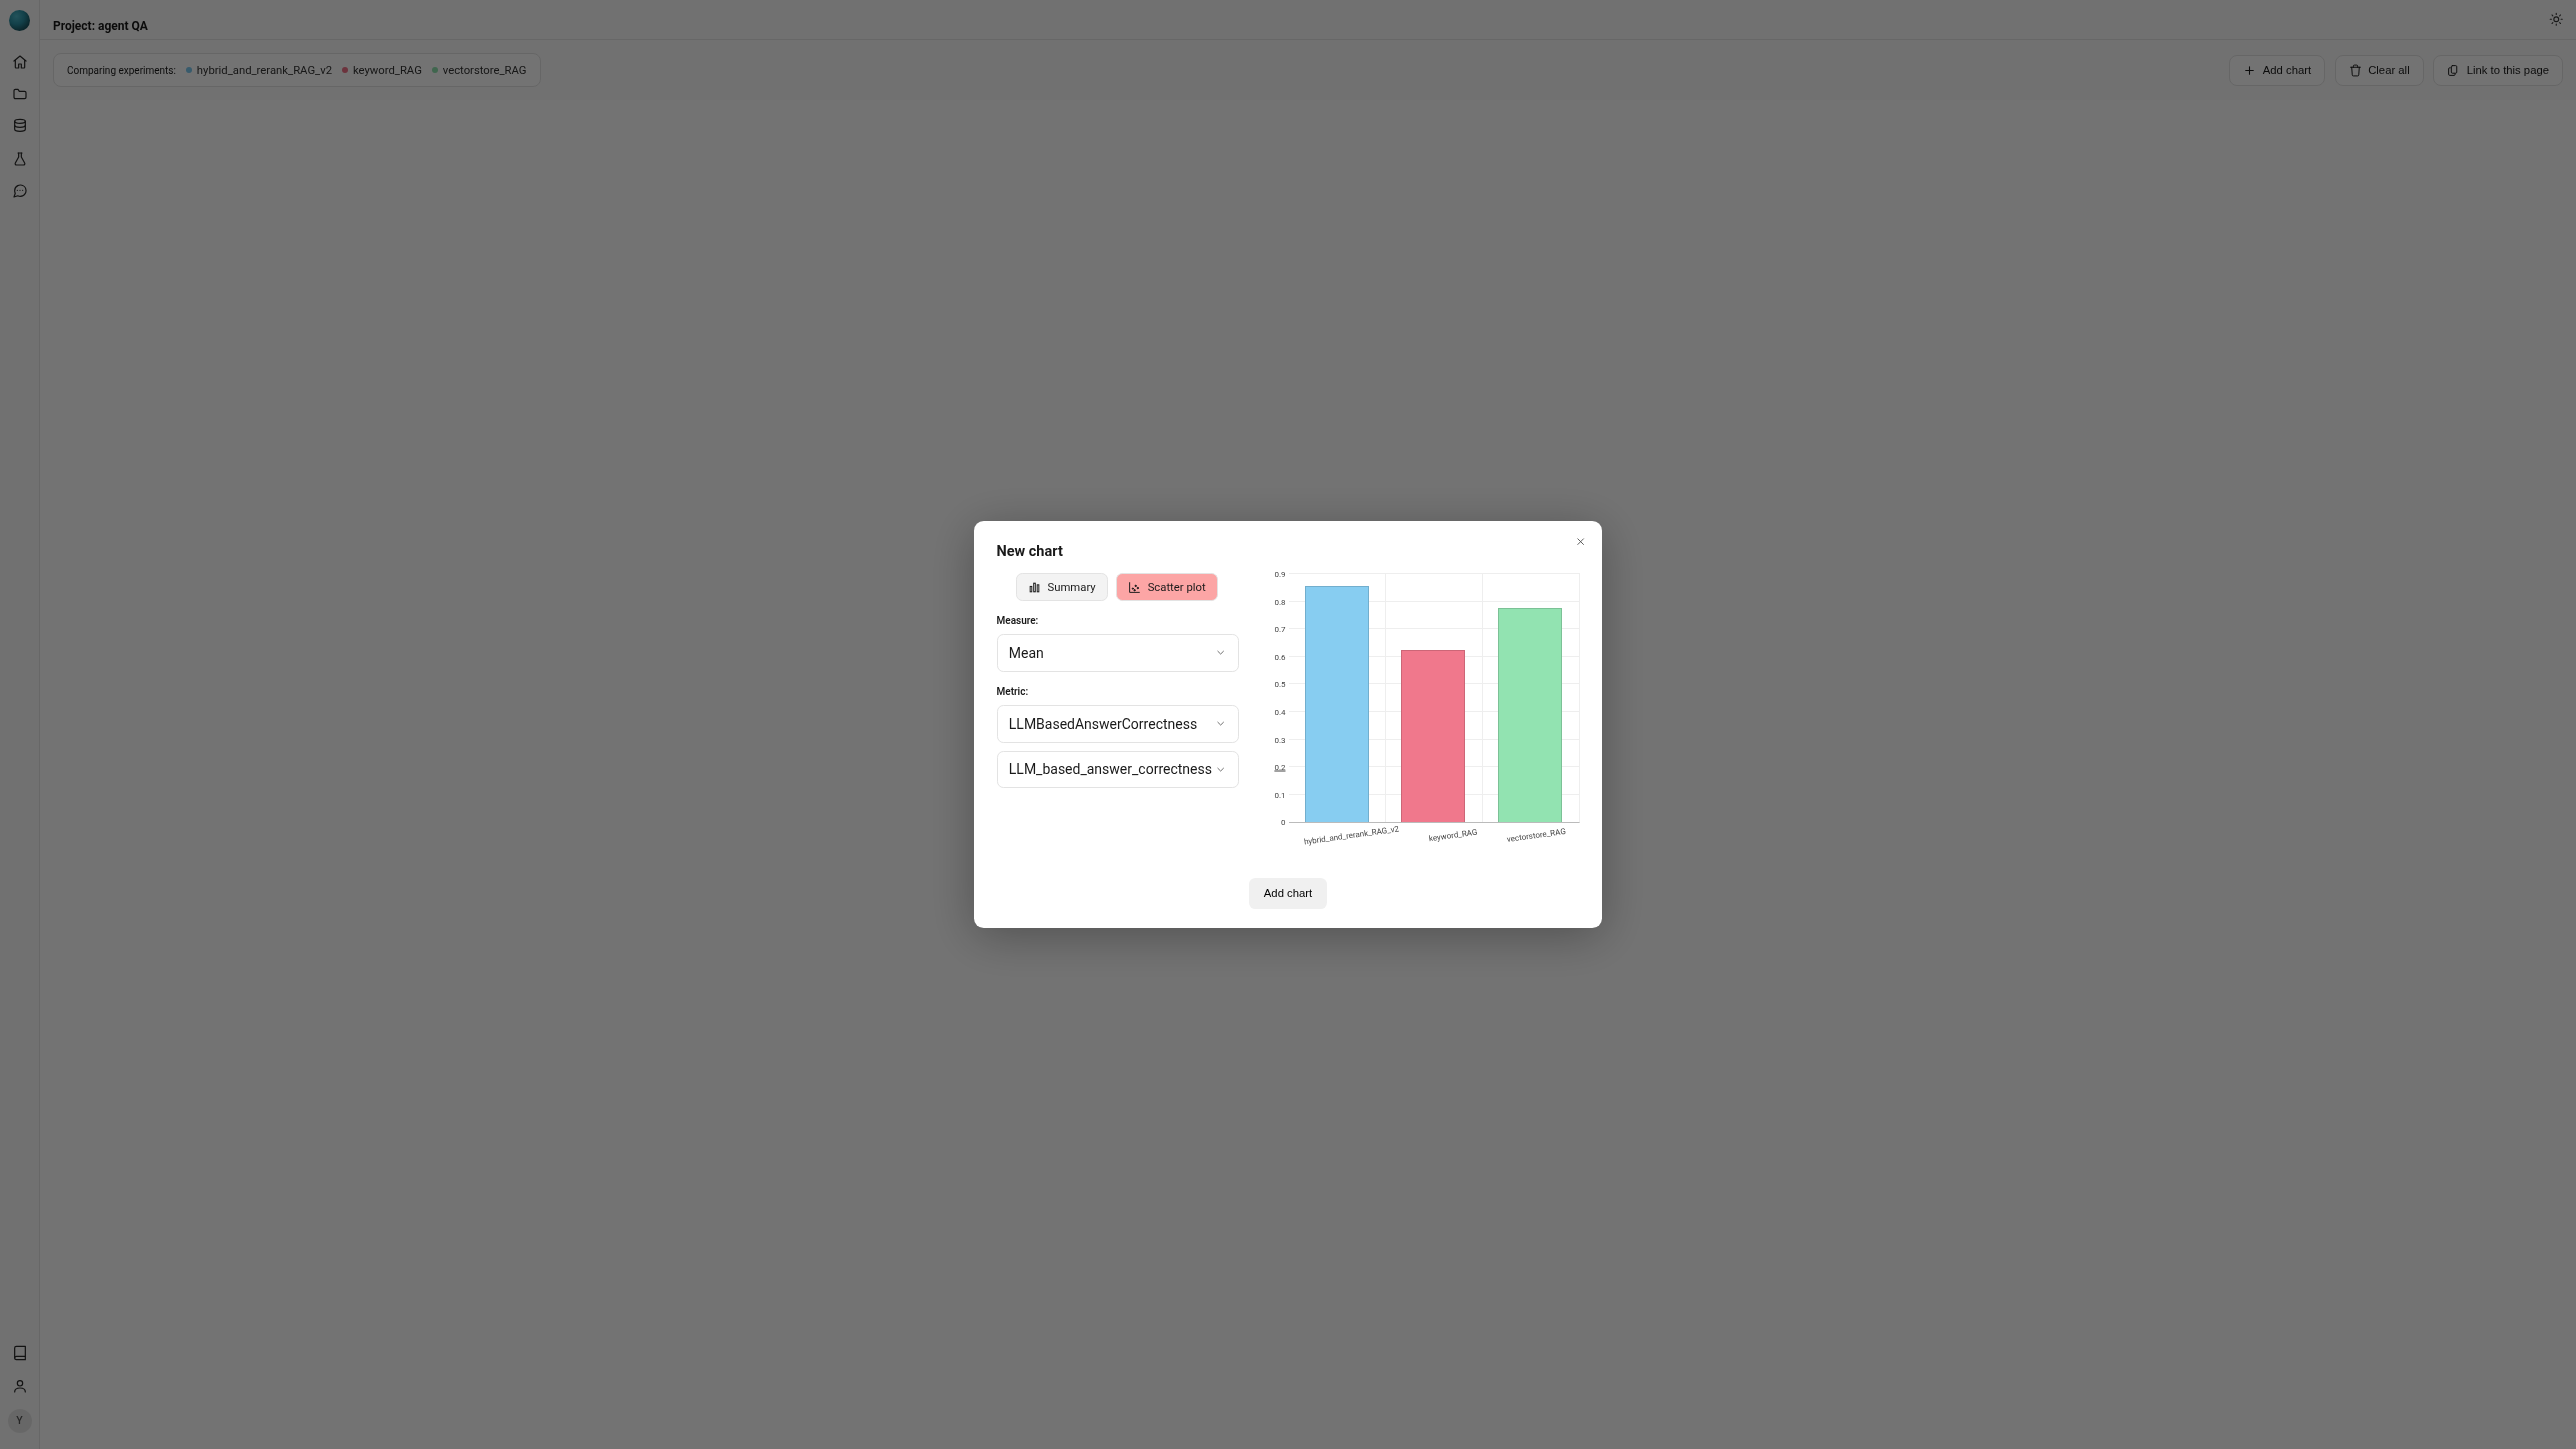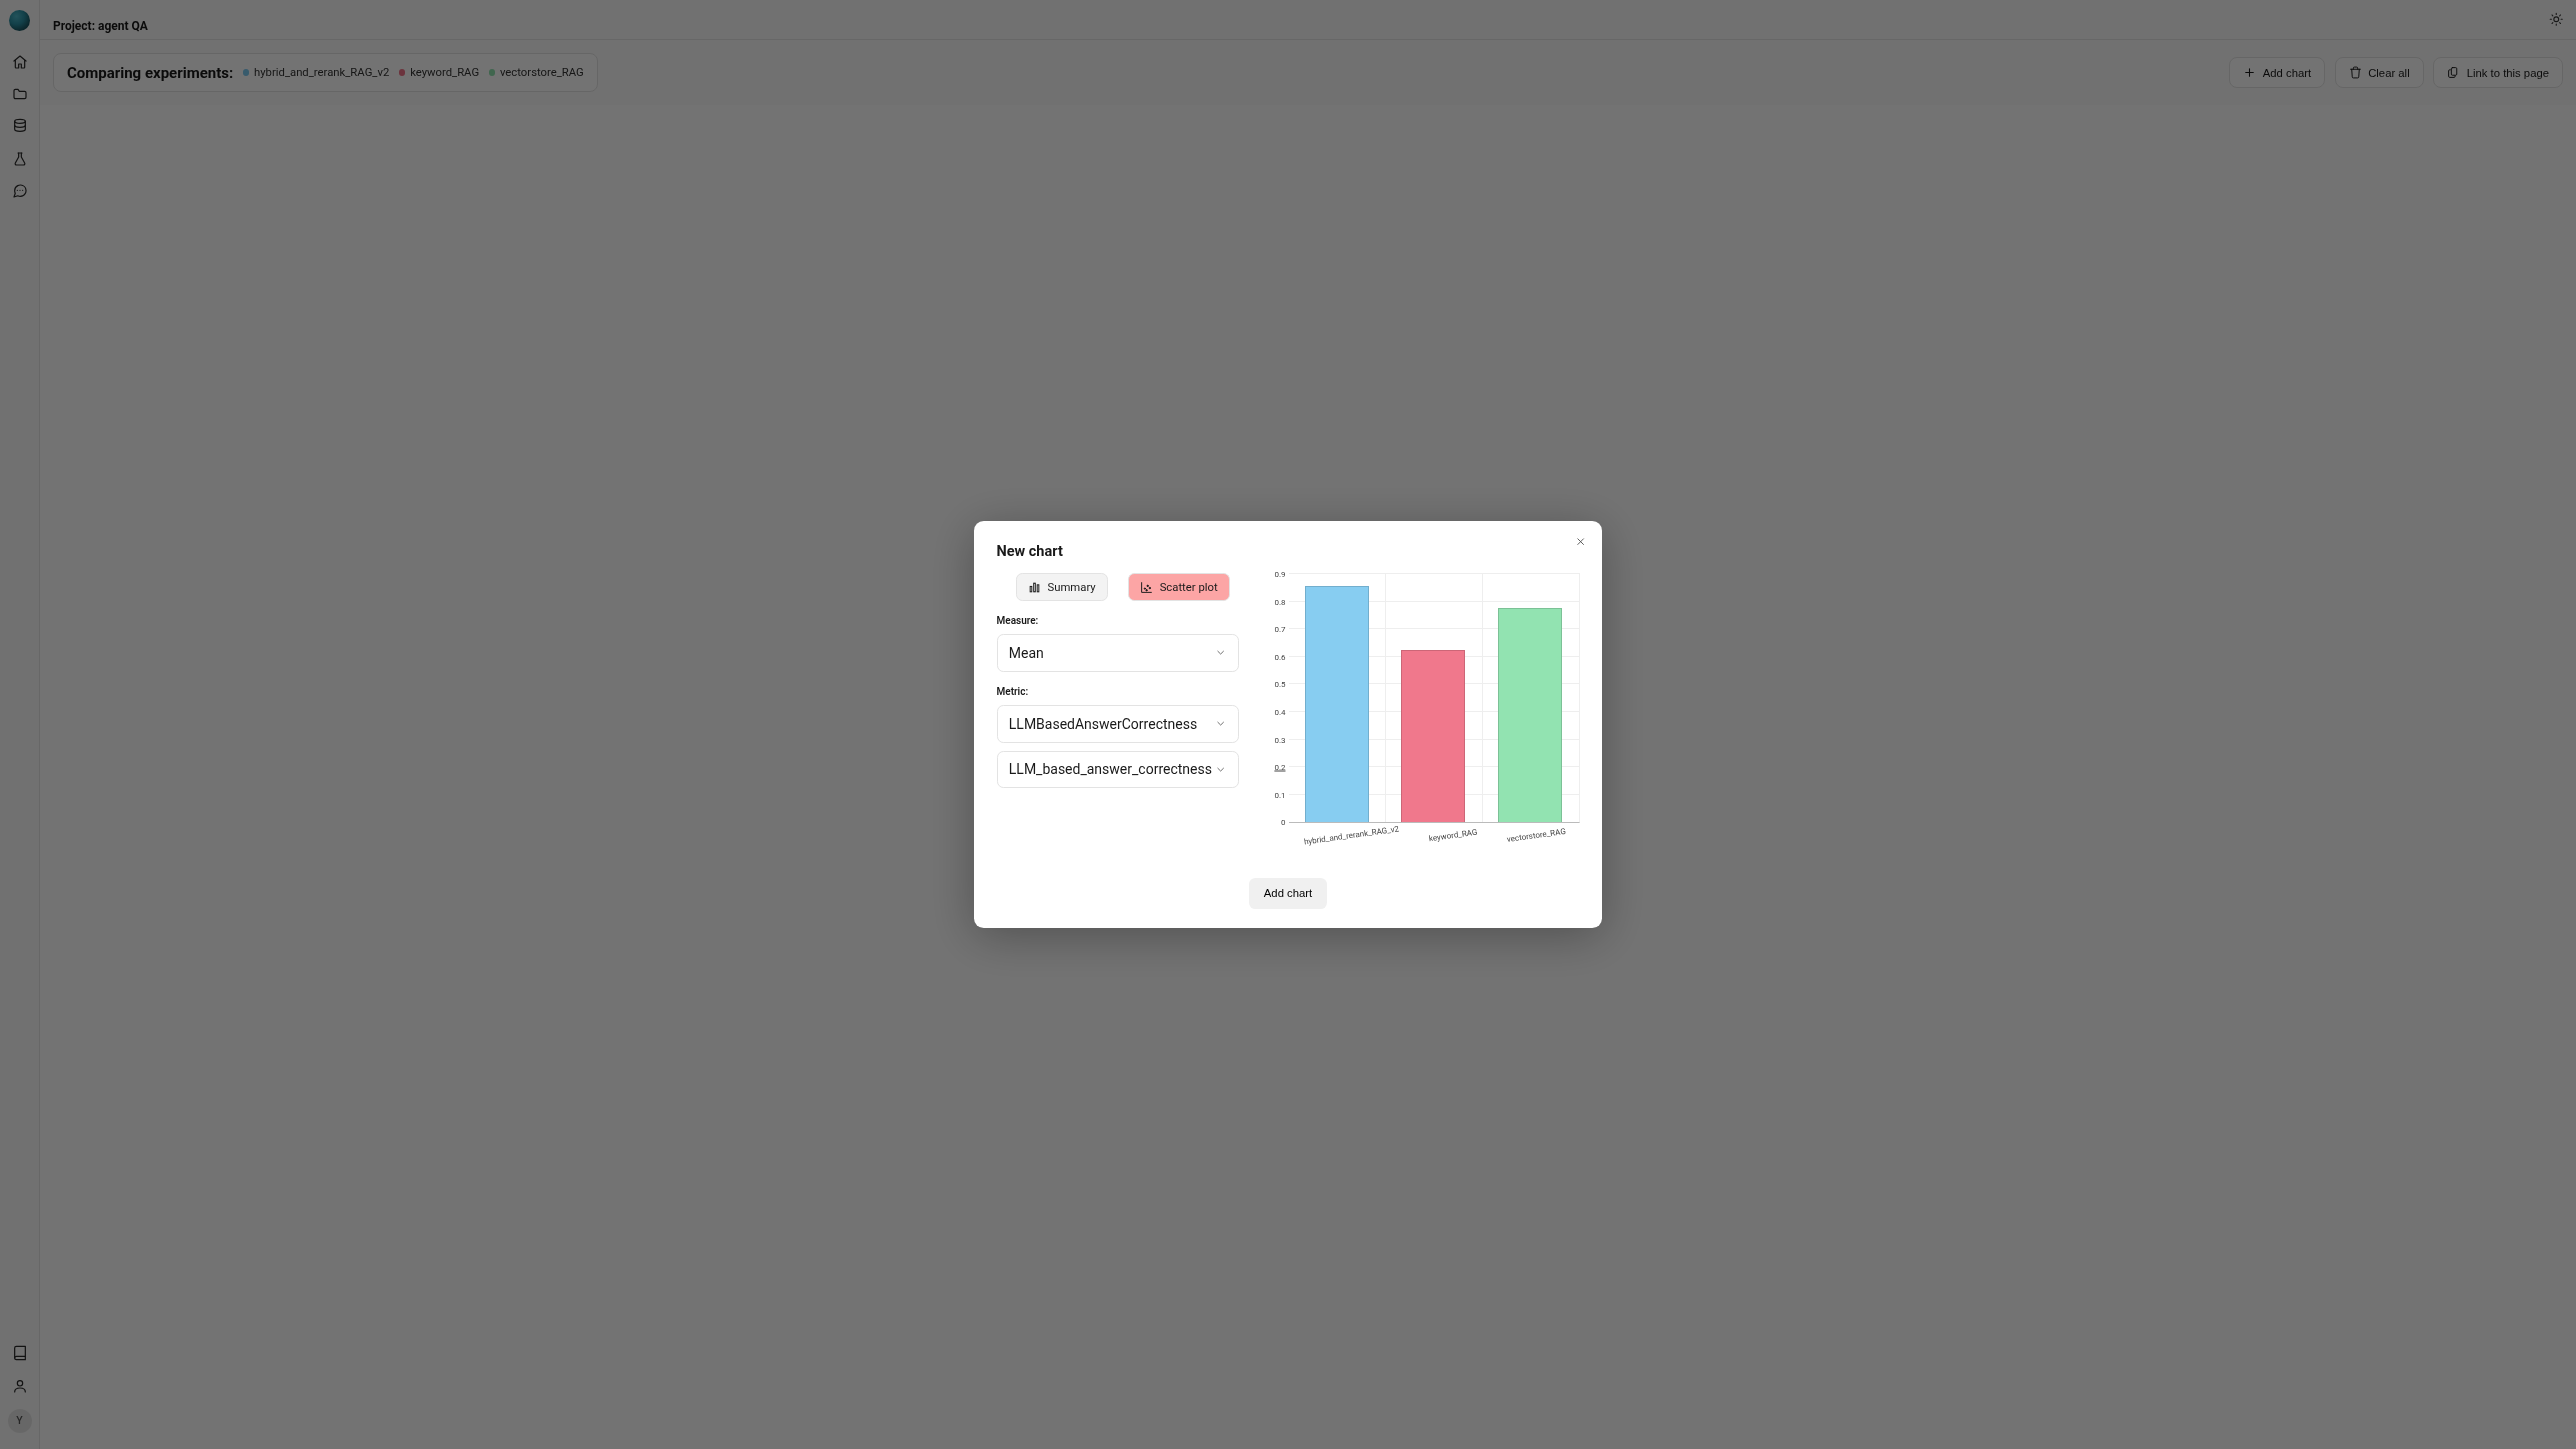--- a/index.html
+++ b/index.html
@@ -75,21 +75,21 @@
   }
   .compare-pill {
     display: inline-flex;
     align-items: center;
     gap: 9.7px;
     border: 0.8px solid #e3e3e3;
     background: #fff;
     border-radius: 8px;
     padding: 9.7px 13px;
   }
-  .compare-label { font-weight: 700; font-size: 15px; }
+  .compare-label { font-weight: 400; font-size: 10px; }
   .exp-chip {
     display: inline-flex;
     align-items: center;
     gap: 4.8px;
     font-size: 11.3px;
     color: #333;
   }
   .dot { width: 6.4px; height: 6.4px; border-radius: 50%; display: inline-block; }
   .compare-spacer { flex: 1; }
   .btn {
@@ -134,21 +134,21 @@
     cursor: pointer;
     display: flex; align-items: center; justify-content: center;
   }
   .modal-title { font-weight: 700; font-size: 14.5px; margin-bottom: 13px; }
   .modal-body {
     display: flex;
     gap: 26px;
   }
   .modal-left { width: 242px; flex-shrink: 0; }
   .modal-right { flex: 1; min-width: 0; }
-  .tab-row { display: flex; gap: 20px; margin-bottom: 14.5px; margin-left: 19.3px; }
+  .tab-row { display: flex; gap: 8px; margin-bottom: 14.5px; margin-left: 19.3px; }
   .tab {
     display: inline-flex;
     align-items: center;
     gap: 6.4px;
     border: 0.8px solid #e3e3e3;
     border-radius: 6.4px;
     padding: 6.4px 11.3px;
     font-size: 11.3px;
     cursor: pointer;
     background: #fca5a5;

